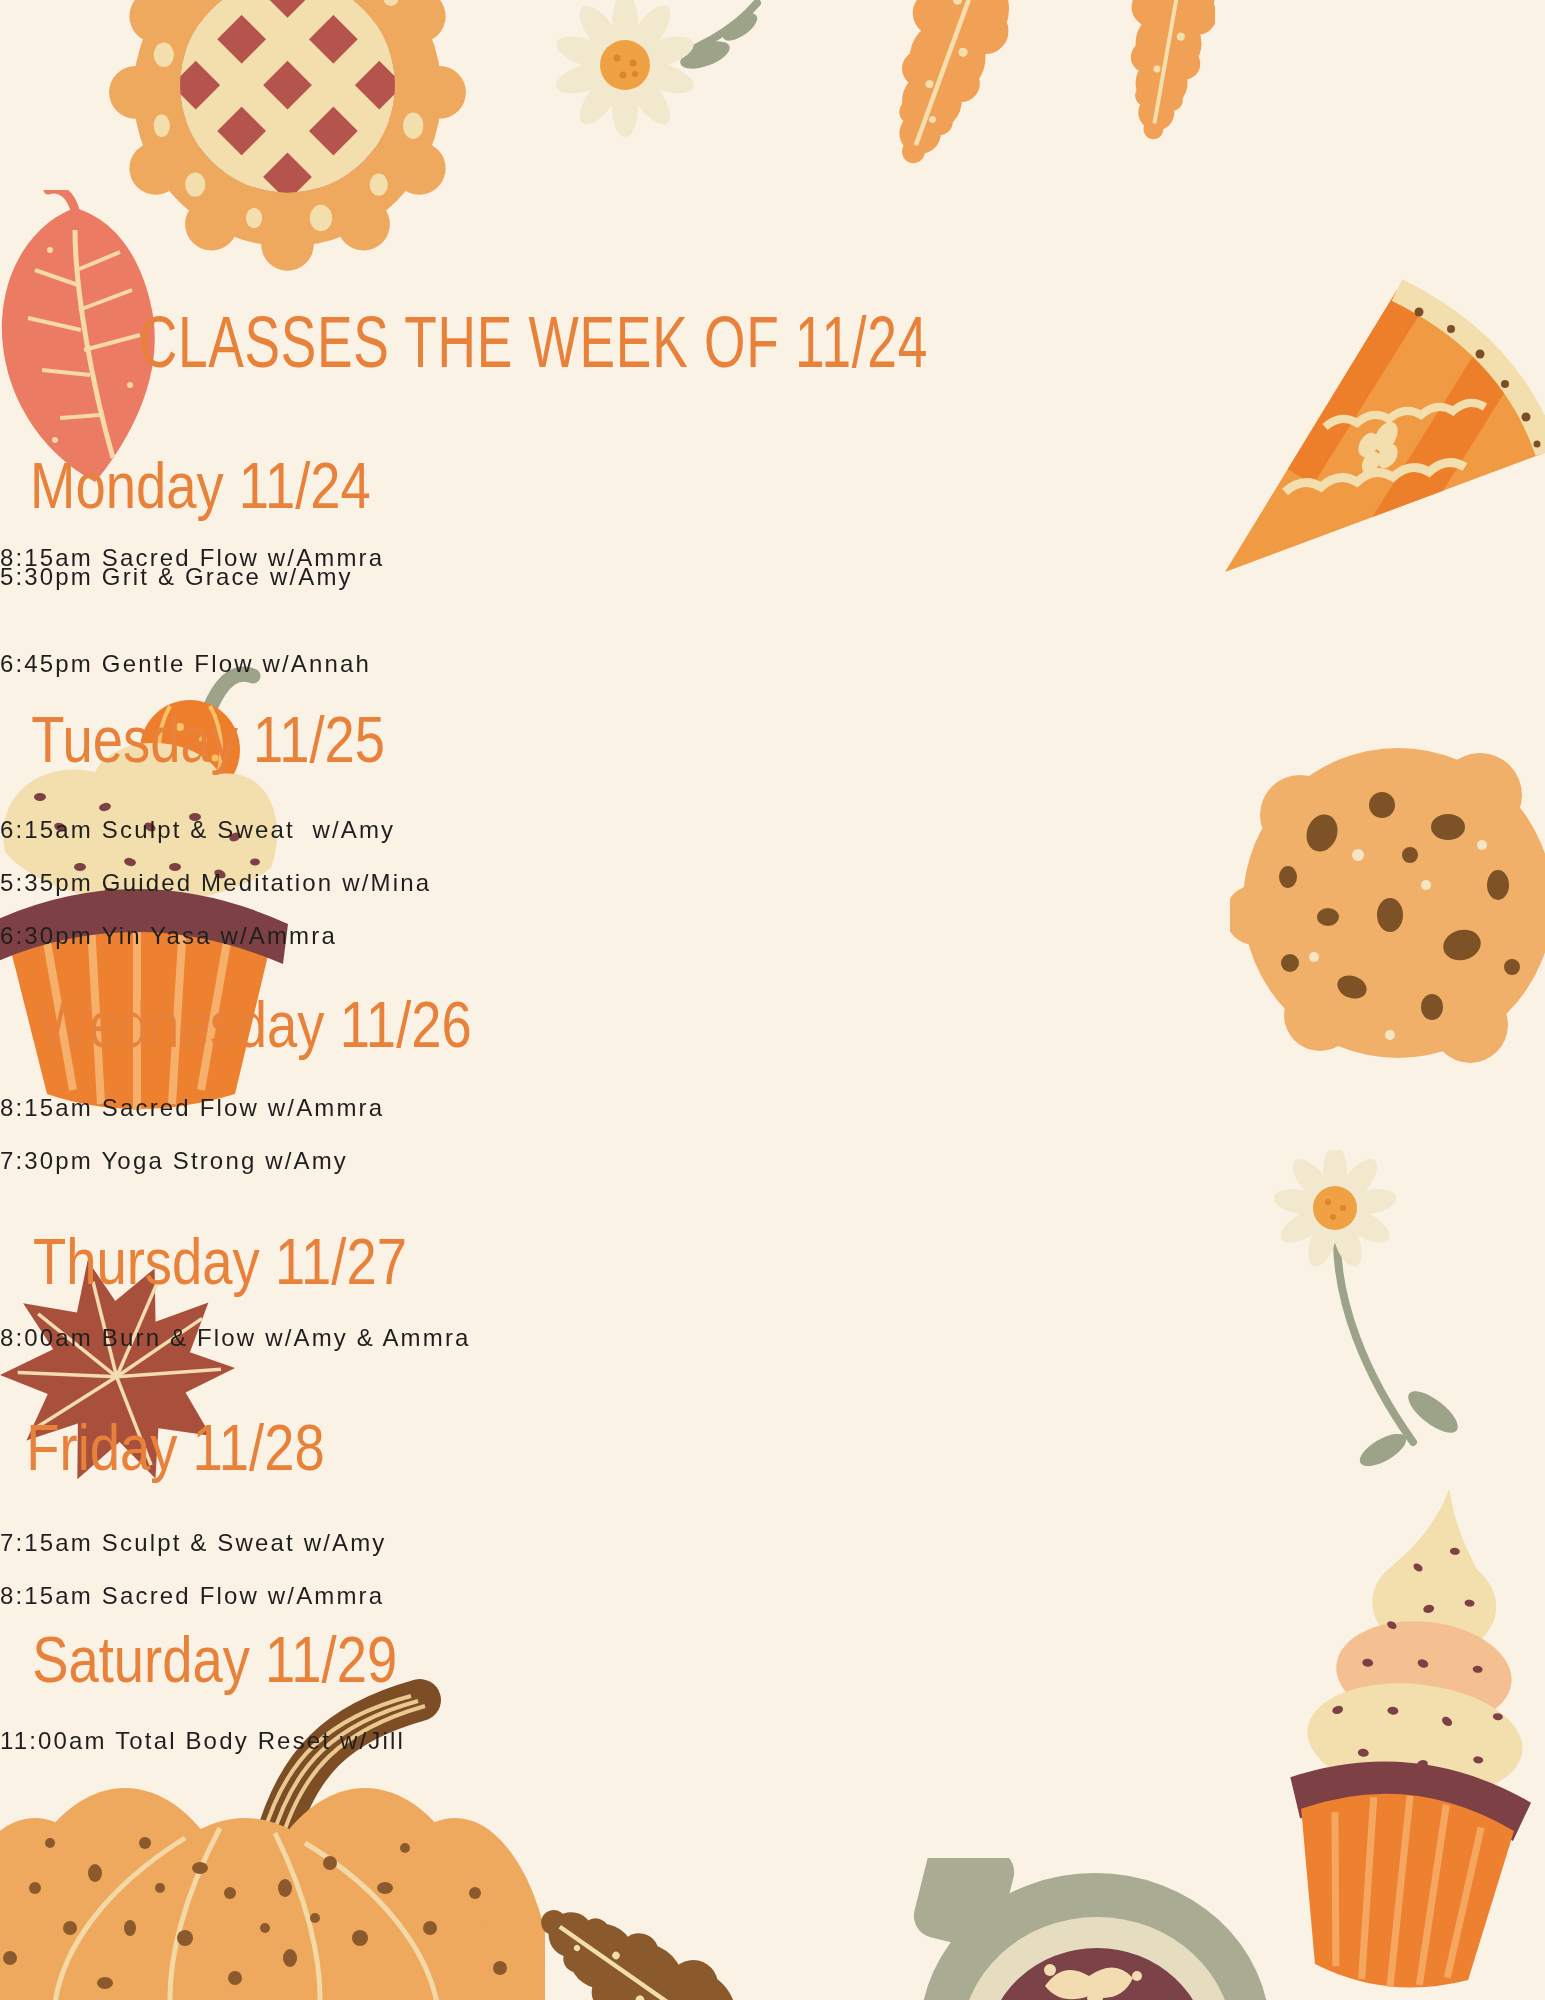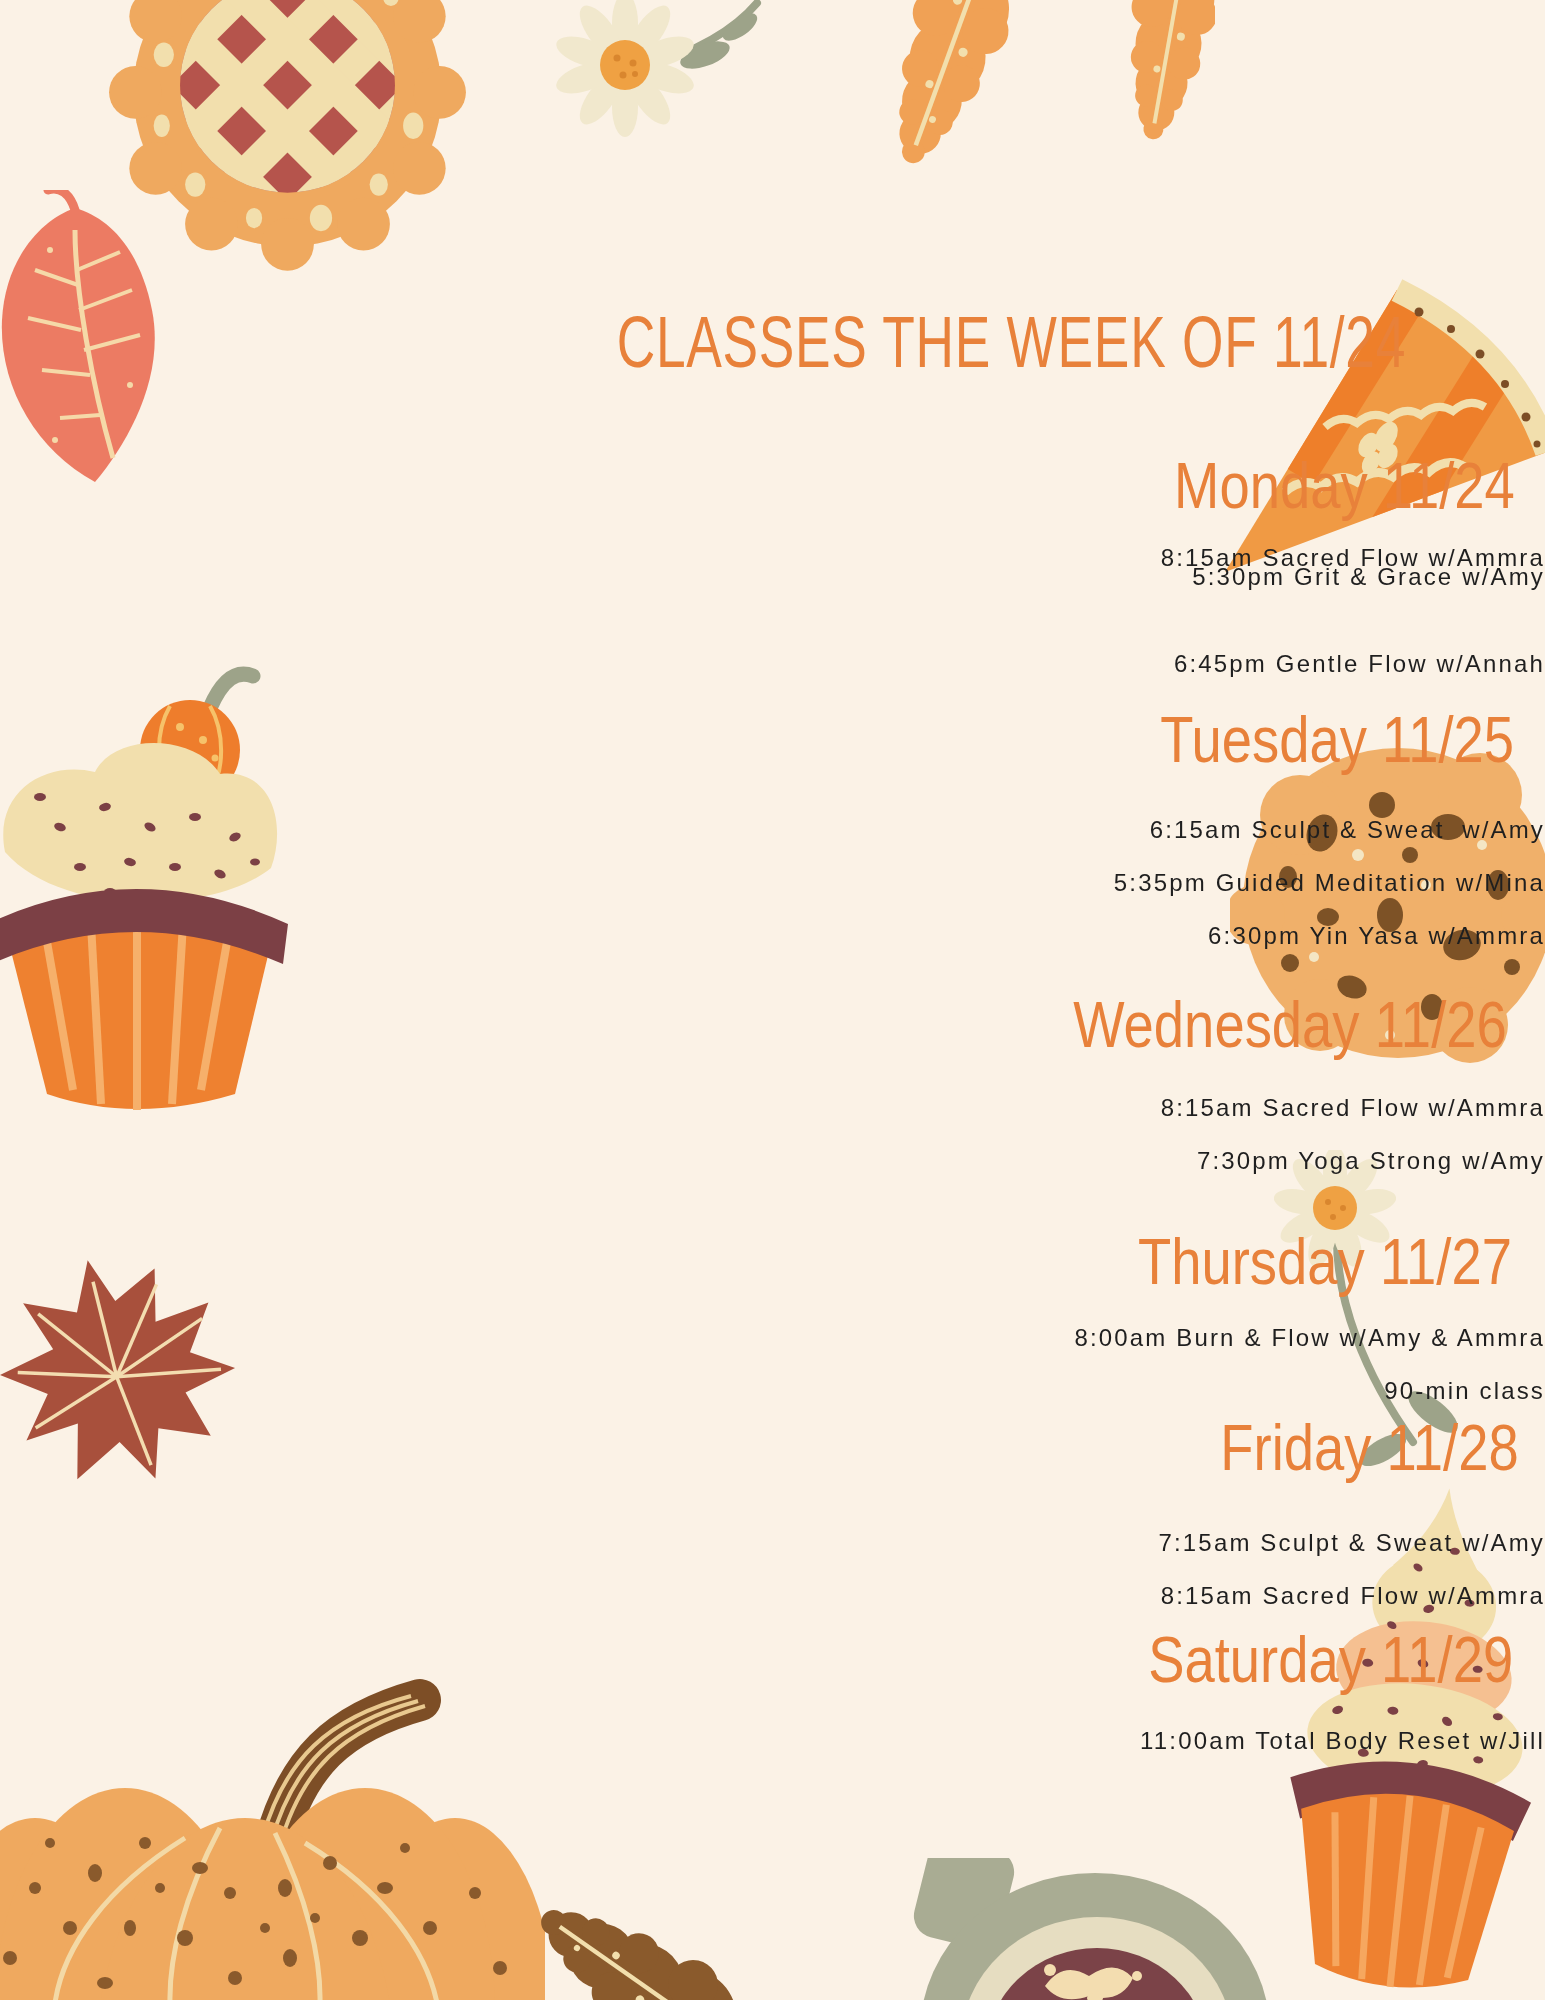--- a/index.html
+++ b/index.html
@@ -1,19 +1,19 @@
 <!DOCTYPE html>
 <html><head>
 <meta charset="utf-8">
 <style>
   html,body{margin:0;padding:0}
   body{font-family:"Liberation Sans",sans-serif}
   #poster{position:relative;width:1545px;height:2000px;background:#fbf2e6;overflow:hidden}
   .deco{position:absolute;pointer-events:none}
-  .txt{position:absolute;left:0;width:100%;text-align:right;line-height:1;z-index:5;white-space:pre}
+  .txt{position:absolute;left:0;width:100%;text-align:left;line-height:1;z-index:5;white-space:pre}
   .title{font-size:72px;color:#e8813a;letter-spacing:1px}
   .title>span{display:inline-block;transform:scaleX(.74)}
   .day-heading{font-size:64px;color:#e8813a}
   .day-heading>span{display:inline-block;transform:scaleX(.85)}
   .class-line{font-size:24px;color:#1f1f1f;letter-spacing:.09em;font-weight:400}
 </style>
 </head>
 <body>
 
 <div id="poster">
@@ -431,21 +431,20 @@
   <div class="txt class-line" style="top:818px">6:15am Sculpt &amp; Sweat  w/Amy</div>
   <div class="txt class-line" style="top:871px">5:35pm Guided Meditation w/Mina</div>
   <div class="txt class-line" style="top:924px">6:30pm Yin Yasa w/Ammra</div>
 
   <div class="txt day-heading" style="top:993px"><span>Wednesday 11/26</span></div>
   <div class="txt class-line" style="top:1096px">8:15am Sacred Flow w/Ammra</div>
   <div class="txt class-line" style="top:1149px">7:30pm Yoga Strong w/Amy</div>
 
   <div class="txt day-heading" style="top:1230px"><span>Thursday 11/27</span></div>
   <div class="txt class-line" style="top:1326px">8:00am Burn &amp; Flow w/Amy &amp; Ammra</div>
-  <div class="txt class-line" style="top:1379px">90-min class</div>
 
   <div class="txt day-heading" style="top:1416px"><span>Friday 11/28</span></div>
   <div class="txt class-line" style="top:1531px">7:15am Sculpt &amp; Sweat w/Amy</div>
   <div class="txt class-line" style="top:1584px">8:15am Sacred Flow w/Ammra</div>
 
   <div class="txt day-heading" style="top:1628px"><span>Saturday 11/29</span></div>
   <div class="txt class-line" style="top:1729px">11:00am Total Body Reset w/Jill</div>
 
 </div>
 

